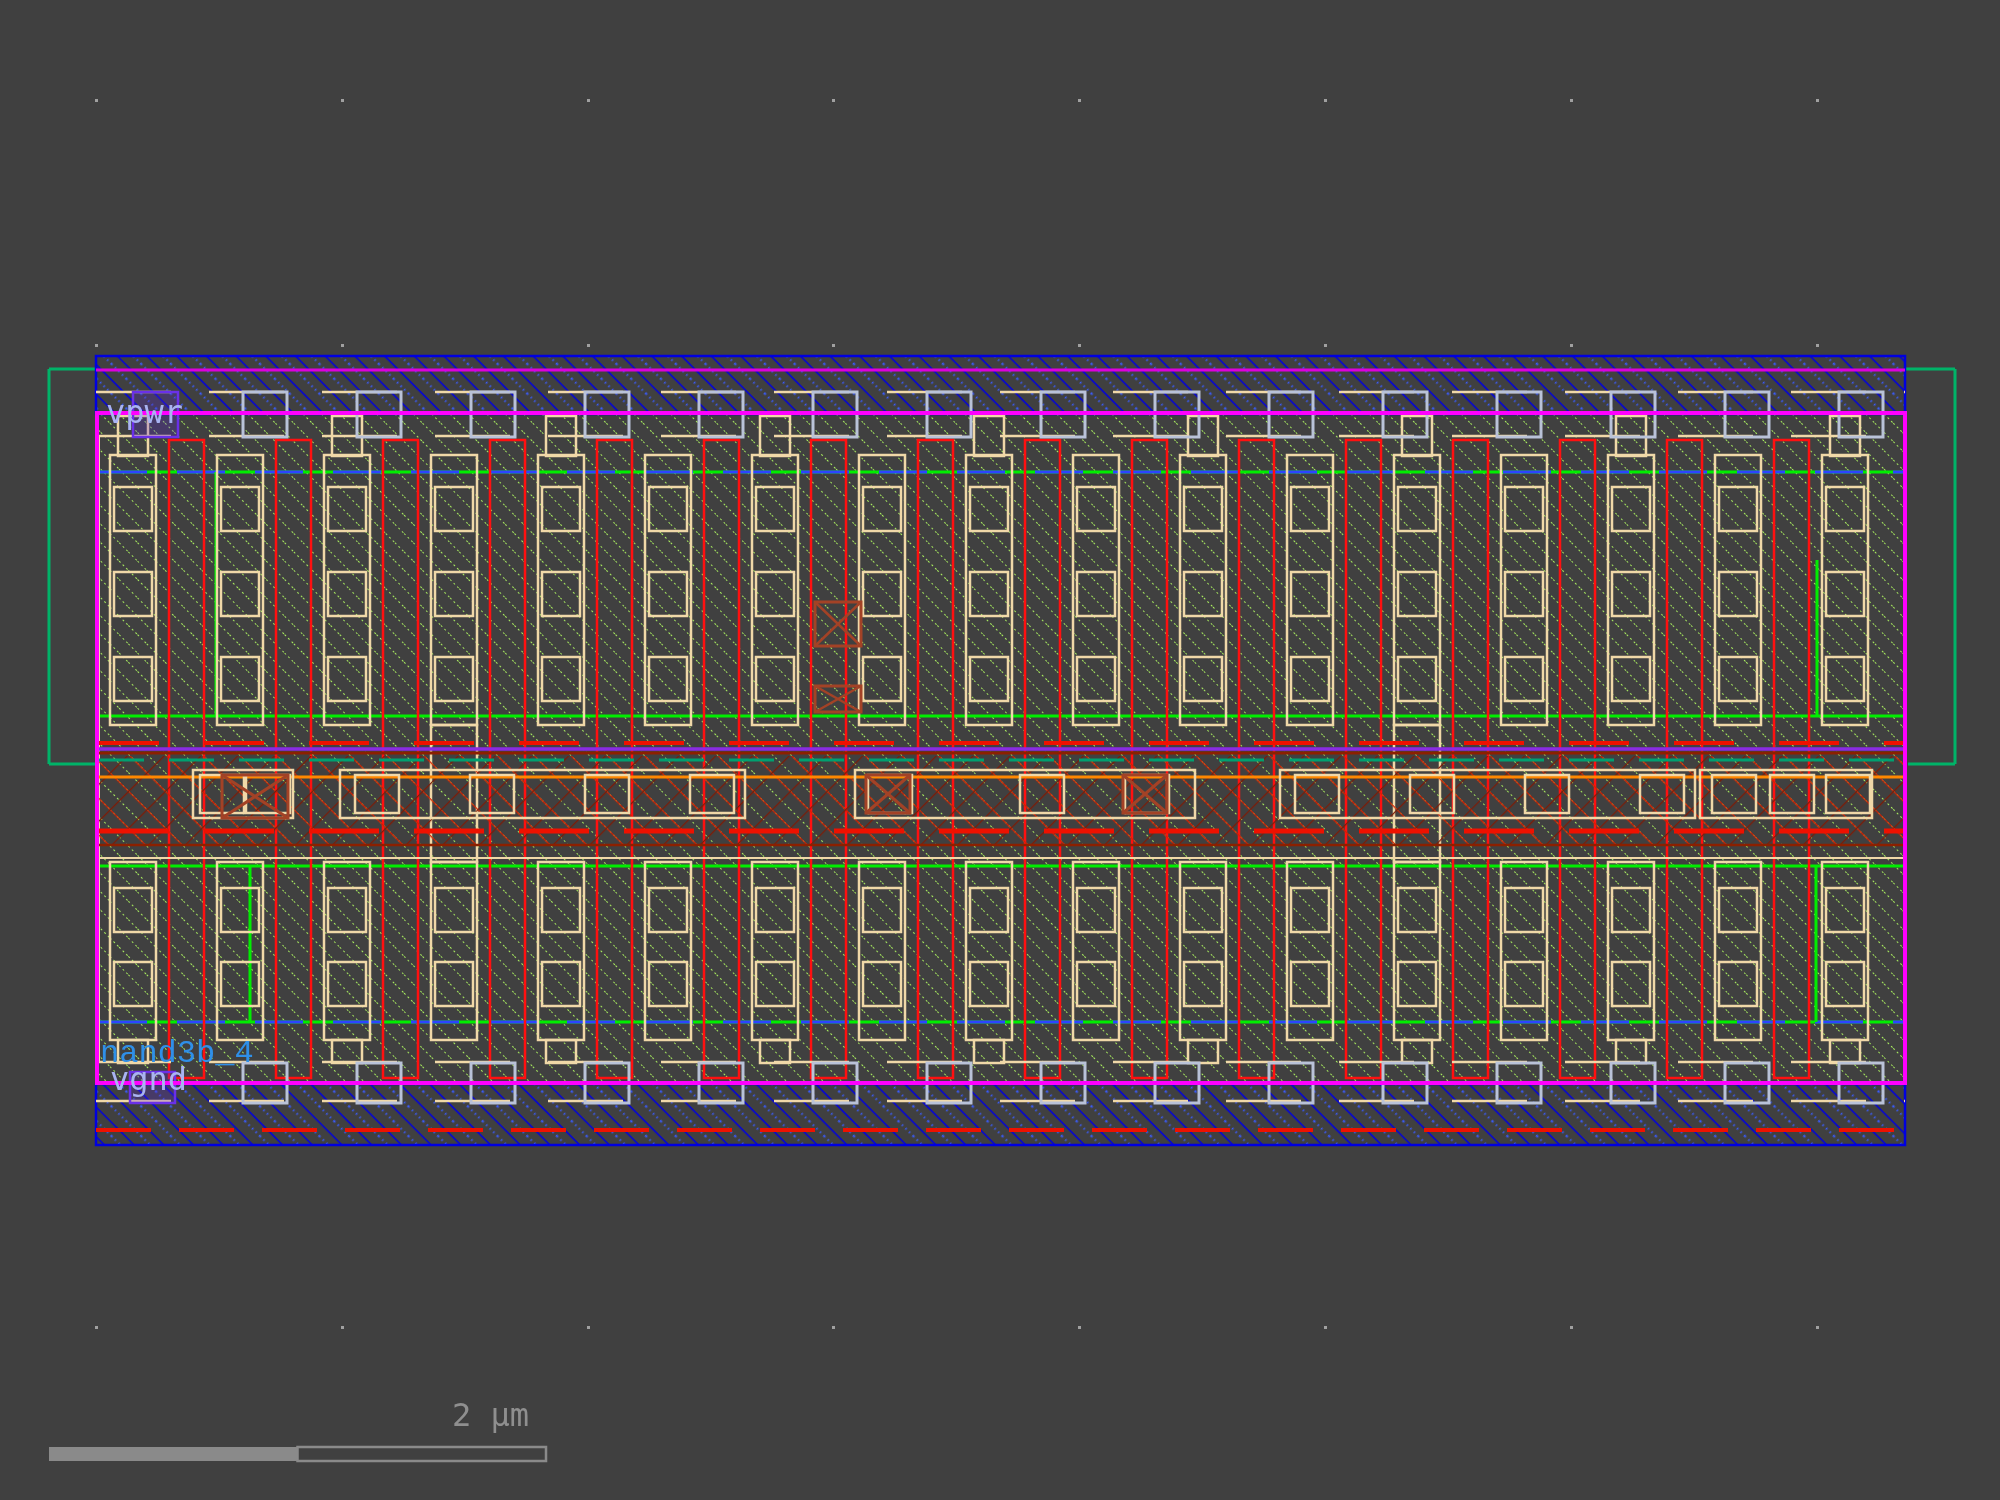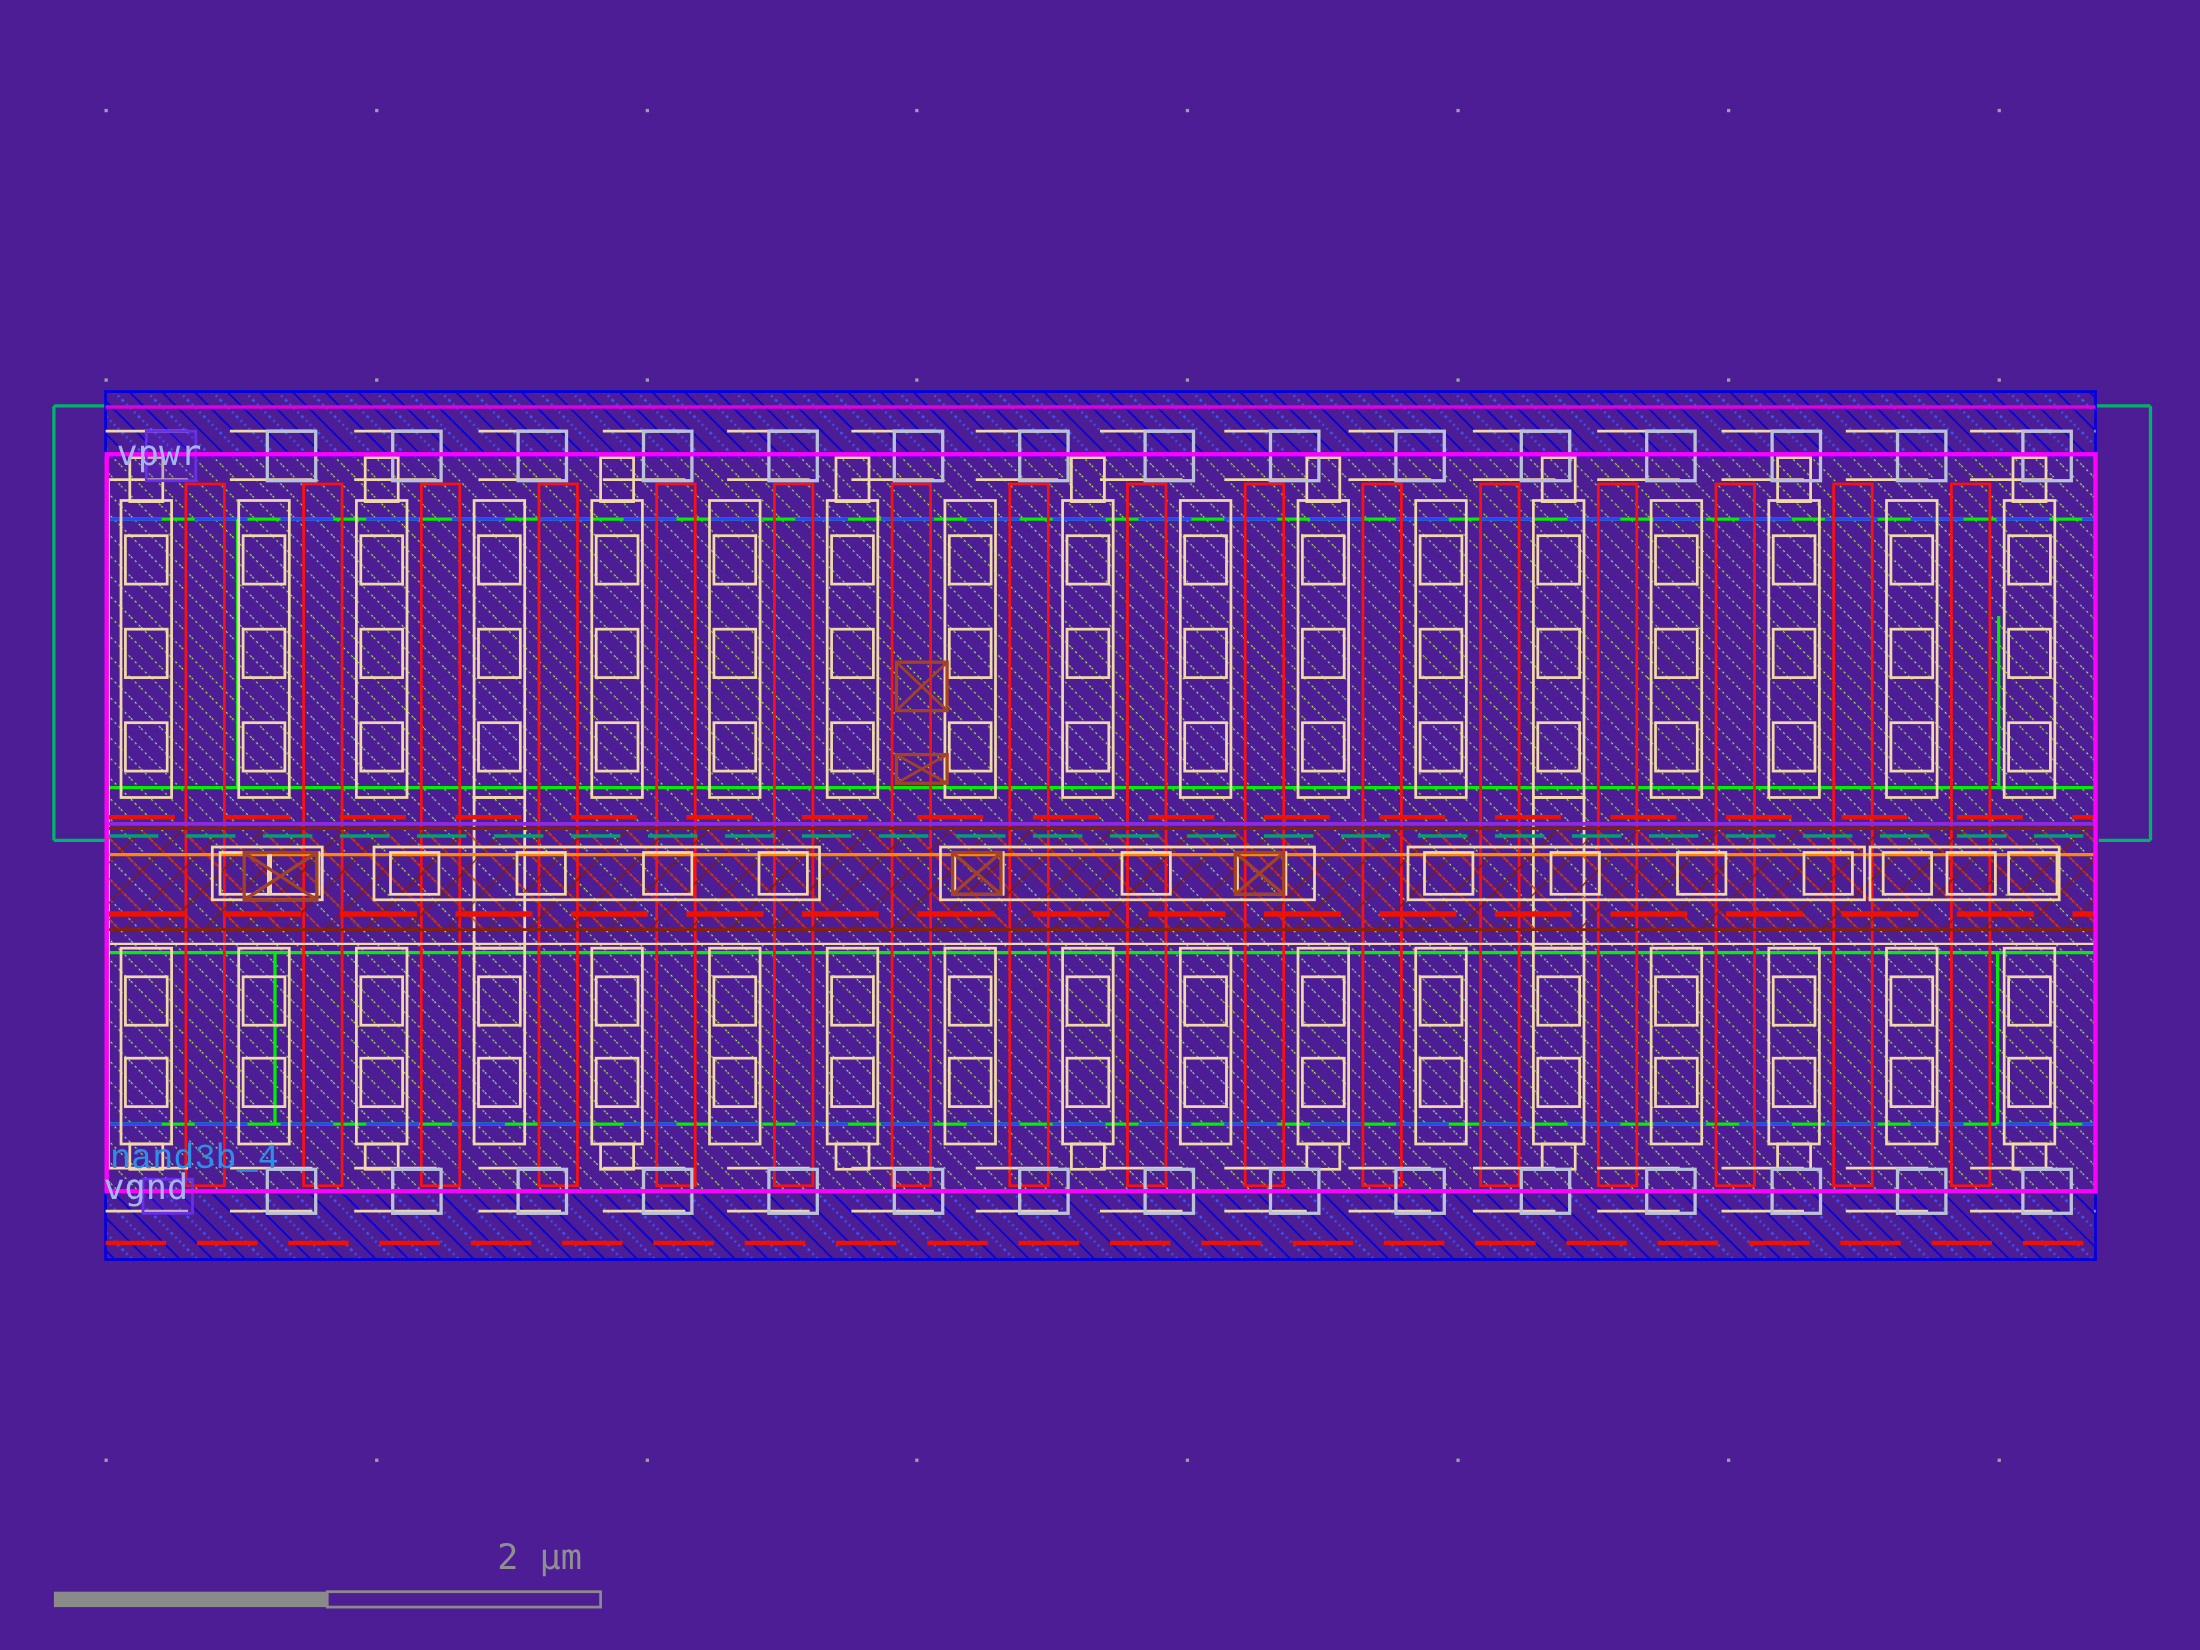--- a/index.html
+++ b/index.html
@@ -1,16 +1,16 @@
 <!DOCTYPE html>
 <html><head>
 <meta charset="utf-8">
 <style>
   html,body{margin:0;padding:0;background:#000;}
-  #stage{position:relative;width:2000px;height:1500px;background:#4c1d95;overflow:hidden;
+  #stage{position:relative;width:2000px;height:1500px;background:#404040;overflow:hidden;
          font-family:"DejaVu Sans Mono","Liberation Mono",monospace;}
   #layout-root{position:absolute;left:0;top:0;}
   .label{position:absolute;white-space:pre;line-height:1;letter-spacing:0px;}
   .lbl-pin{font-size:32px;color:#a9b3f2;}
   .lbl-cell{font-size:32px;color:#2f8fe8;}
   .lbl-scale{font-size:32px;color:#8f8f8f;}
 </style>
 </head>
 <body>
 
@@ -341,15 +341,15 @@
         <g>
           <rect x="97" y="413" width="1808" height="670" fill="none" stroke="#ff00ff" stroke-width="4"></rect>
         </g>
         <g>
           <rect x="49" y="1447" width="248.5" height="14" fill="#8a8a8a"></rect>
           <rect x="297.5" y="1447" width="248.5" height="14" fill="none" stroke="#8a8a8a" stroke-width="2.5"></rect>
         </g>
       </svg></div>
   <div class="label lbl-pin" style="left: 106px; top: 396px;">vpwr</div>
   <div class="label lbl-cell" style="left: 100px; top: 1038px; font-family: Liberation Mono, monospace;">nand3b_4</div>
-  <div class="label lbl-pin" style="left: 94px; top: 1063px;">vgnd</div>
+  <div class="label lbl-pin" style="left: 110px; top: 1063px;">vgnd</div>
   <div class="label lbl-scale" style="left: 452px; top: 1399px;">2 µm</div>
 </div>
 
 </body></html>

